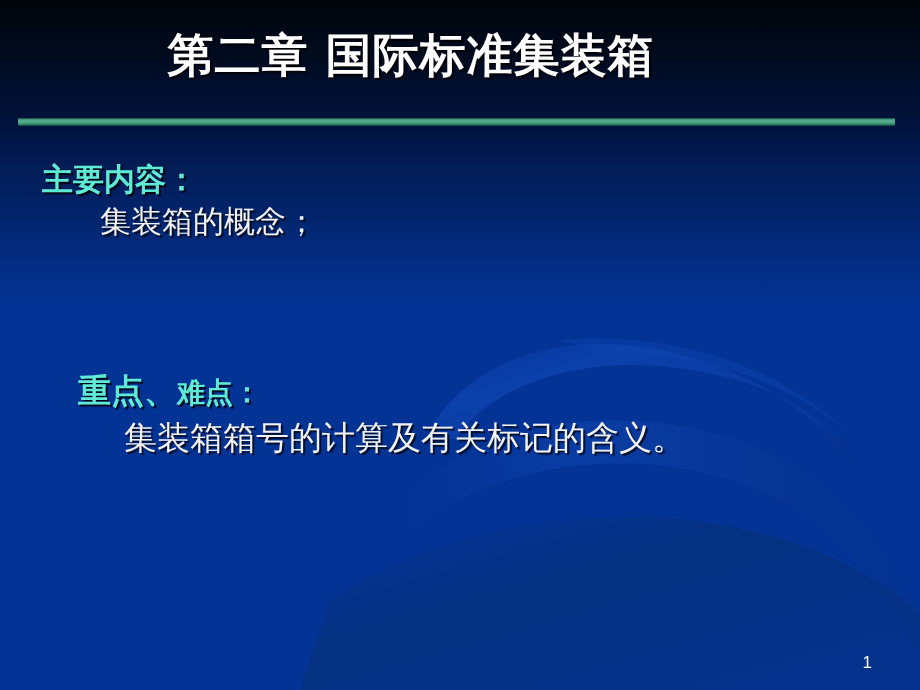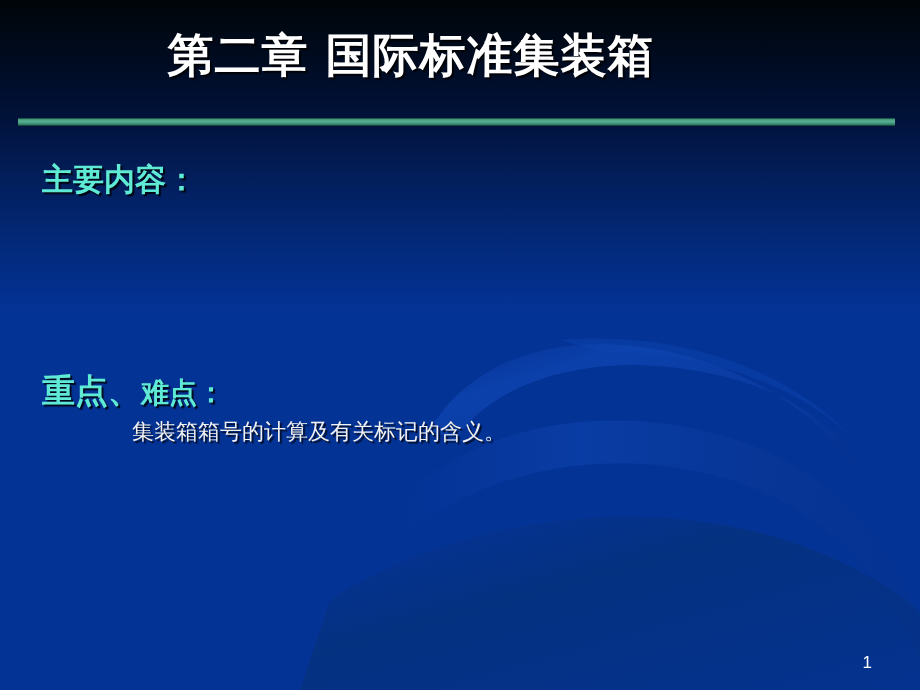--- a/index.html
+++ b/index.html
@@ -108,24 +108,24 @@
     color: #f2f2f2;
     font-weight: normal;
     text-shadow: 2px 2px 1px rgba(0,0,0,0.75);
   }
 
   #line-main-content   { left: 42px;  top: 164px; font-size: 31px; }
   #line-concept        { left: 100px; top: 206px; font-size: 31px; }
   #line-standards      { left: 100px; top: 251px; font-size: 31px; }
 
   #line-keypoints      { left: 42px;  top: 374px; font-size: 31px; }
-  #kp-major            { font-size: 33px; }
+  #kp-major            { font-size: 33px; margin-left: 36px; }
   #kp-minor            { font-size: 28px; }
 
-  #line-keycontent     { left: 132px; top: 421px; font-size: 22px; }
+  #line-keycontent     { left: 124px; top: 421px; font-size: 33px; }
 
   
   #page-number {
     position: absolute;
     right: 48px;
     bottom: 17px;
     color: #ffffff;
     font-size: 17px;
     font-family: "Liberation Sans", sans-serif;
   }
@@ -188,20 +188,21 @@
   </div>
 
   <div id="divider">
     <div class="line-thin-top"></div>
     <div class="line-main"></div>
     <div class="line-thin-bot"></div>
   </div>
 
   <div class="body-line heading-yellow" id="line-main-content">主要内容：</div>
 
+  <div class="body-line sub-white" id="line-concept">集装箱的概念；</div>
 
 
   <div class="body-line heading-yellow" id="line-keypoints">
     <span id="kp-major">重点、</span><span id="kp-minor">难点：</span>
   </div>
 
   <div class="body-line sub-white" id="line-keycontent">集装箱箱号的计算及有关标记的含义。</div>
 
   <div id="page-number">1</div>
 

